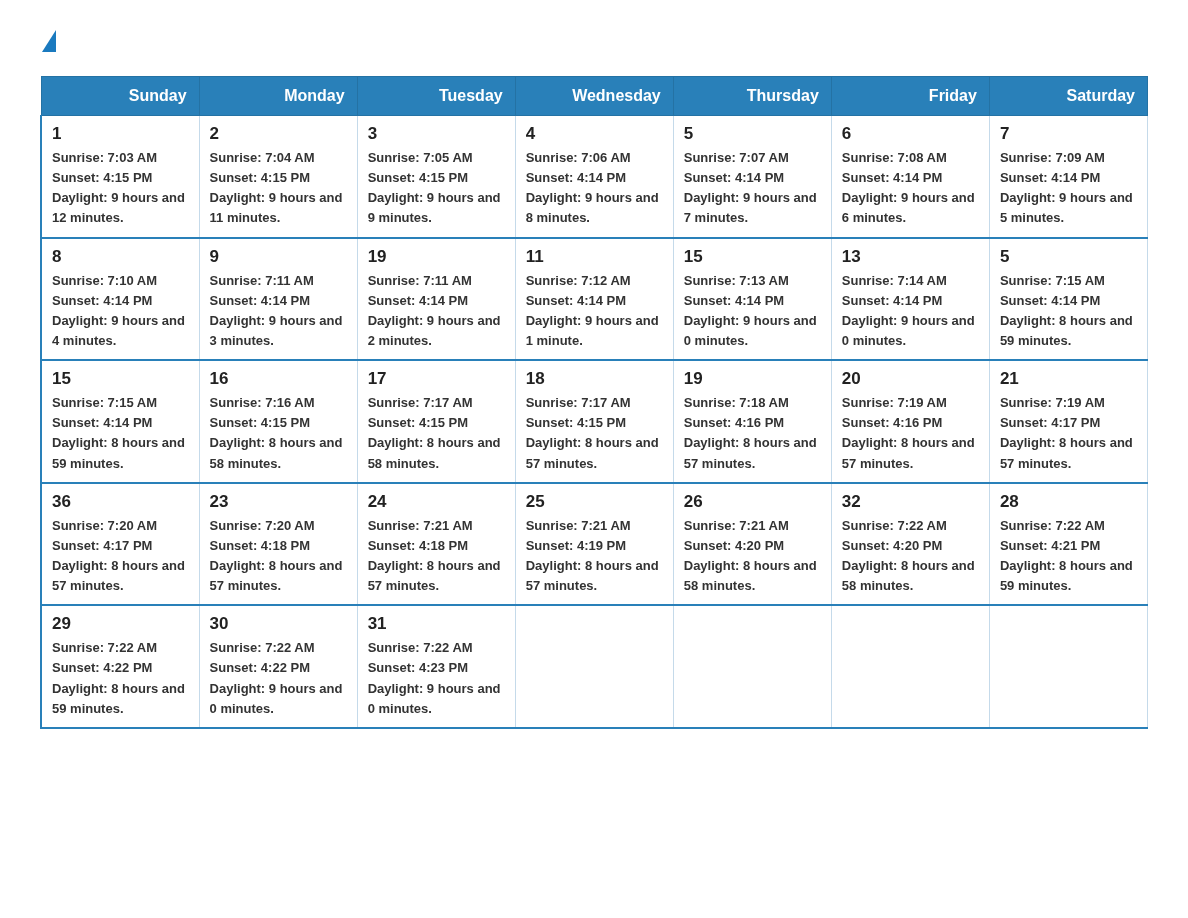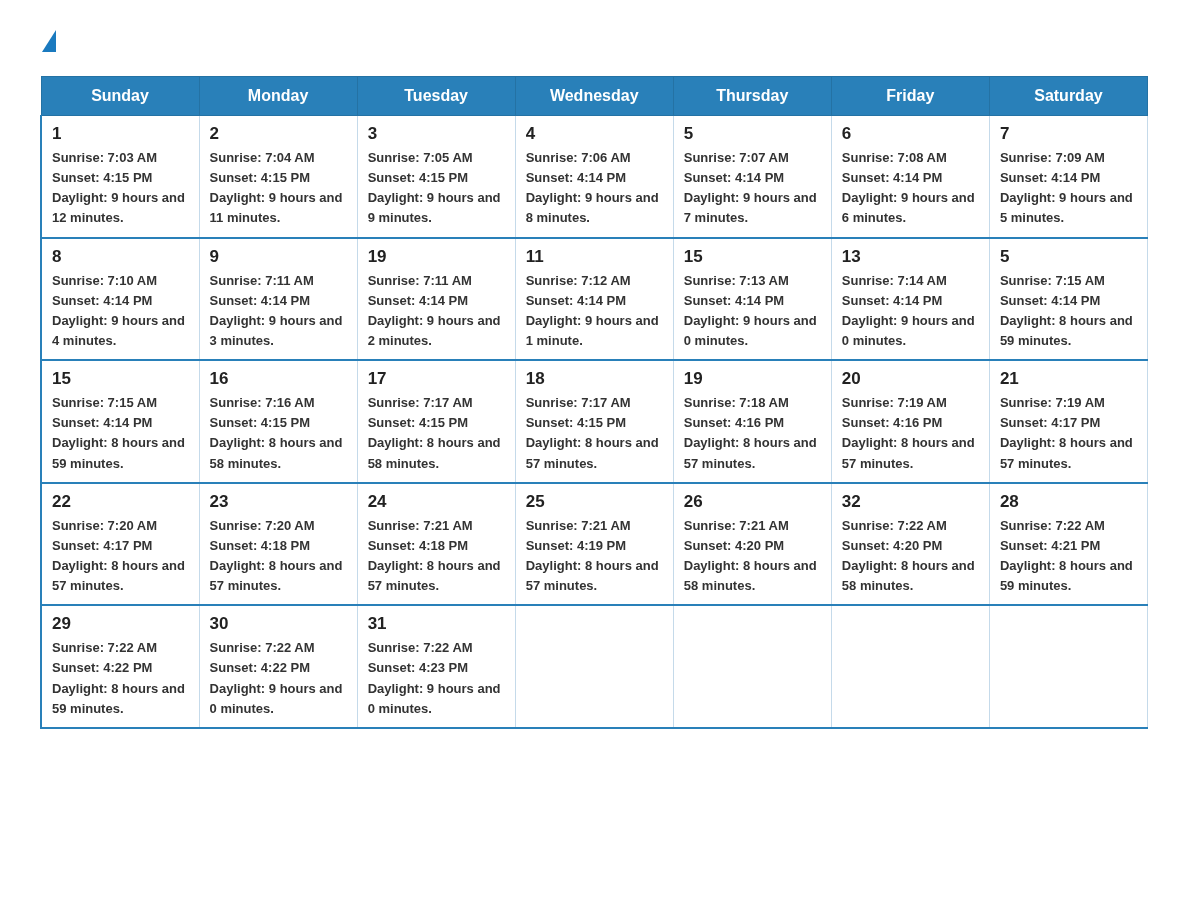--- a/index.html
+++ b/index.html
@@ -63,21 +63,21 @@
     table {
       width: 100%;
       border-collapse: collapse;
     }
     thead tr th {
       background-color: #2980b9;
       color: #fff;
       font-size: 16px;
       font-weight: bold;
       padding: 10px 12px;
-      text-align: center;
+      text-align: right;
       border: 1px solid #2472a4;
     }
     tbody tr td {
       vertical-align: top;
       padding: 8px 10px;
       font-size: 13.5px;
       color: #333;
       border: 1px solid #c5daea;
       width: 14.28%;
       height: 110px;
@@ -266,21 +266,21 @@
         </td>
         <td>
           <span class="day-number">21</span>
         <div class="day-info">
           Sunrise: 7:19 AM<br>Sunset: 4:17 PM<br>Daylight: 8 hours and 57 minutes.
         </div>
         </td>
       </tr>
       <tr>
         <td>
-          <span class="day-number">22</span>
+          <span class="day-number">36</span>
         <div class="day-info">
           Sunrise: 7:20 AM<br>Sunset: 4:17 PM<br>Daylight: 8 hours and 57 minutes.
         </div>
         </td>
         <td>
           <span class="day-number">23</span>
         <div class="day-info">
           Sunrise: 7:20 AM<br>Sunset: 4:18 PM<br>Daylight: 8 hours and 57 minutes.
         </div>
         </td>

